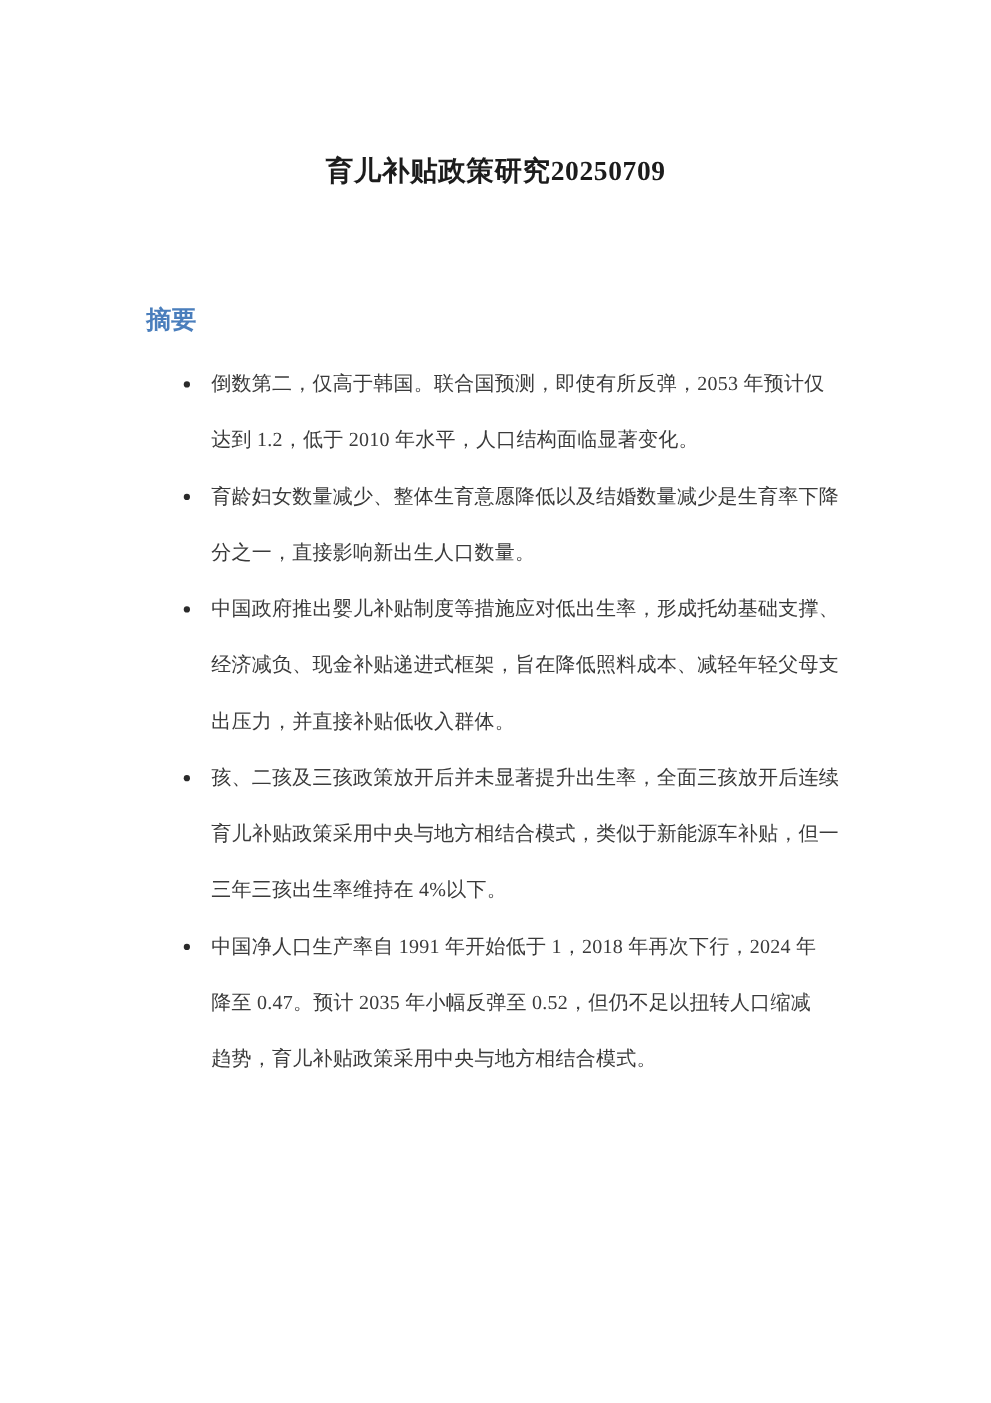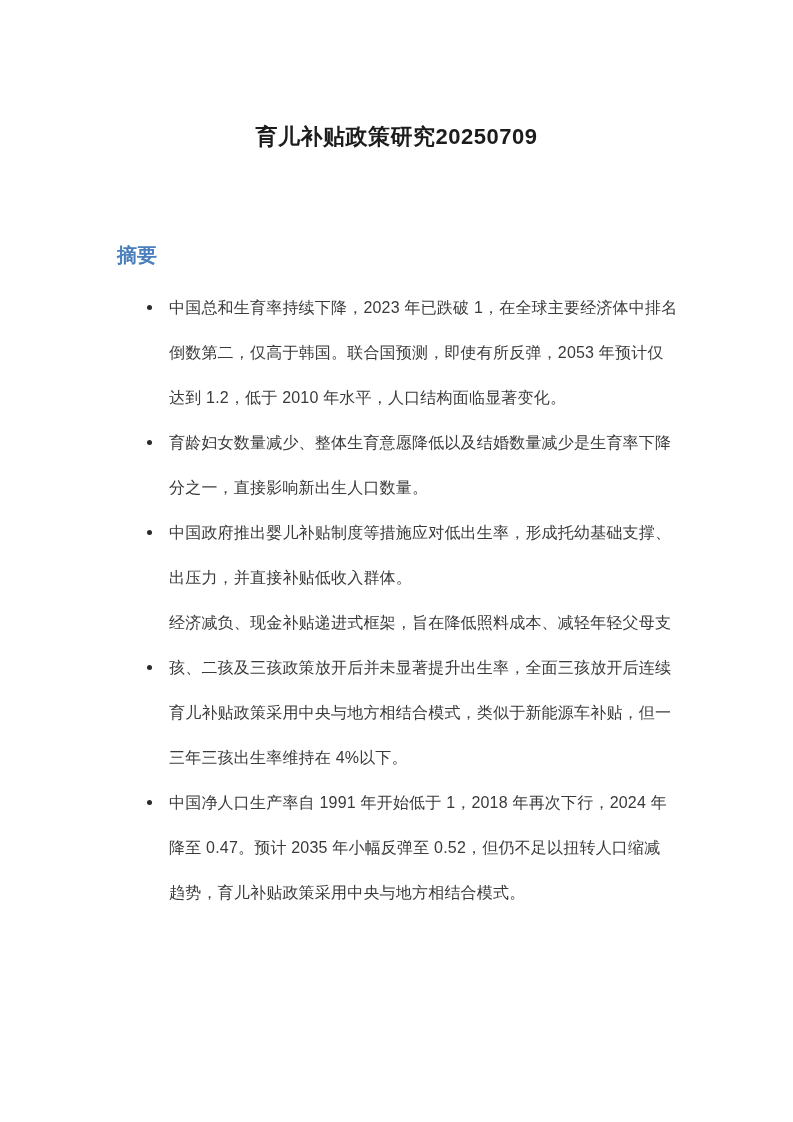--- a/index.html
+++ b/index.html
@@ -6,21 +6,21 @@
     margin: 0;
     padding: 0;
     background: #ffffff;
   }
   .page {
     position: relative;
     width: 793px;
     height: 1122px;
     background: #ffffff;
     overflow: hidden;
-    font-family: Liberation Sans, sans-serif;
+    font-family: Liberation Serif, serif;
   }
   .doc-title {
     position: absolute;
     top: 122px;
     left: 0;
     width: 793px;
     margin: 0;
     text-align: center;
     font-size: 22px;
     font-weight: 700;
@@ -86,40 +86,39 @@
 
   <h1 class="doc-title">育儿补贴政策研究20250709</h1>
 
   <h2 class="section-heading">摘要</h2>
 
   <ul class="bullet-list">
 
     <li class="bullet-item">
       <span class="dot"></span>
       <div class="lines">
-        <div class="line">中国总和生育率持续下降，2023 年已跌破 1，在全球主要经济体中排名</div>
         <div class="line">倒数第二，仅高于韩国。联合国预测，即使有所反弹，2053 年预计仅</div>
         <div class="line">达到 1.2，低于 2010 年水平，人口结构面临显著变化。</div>
       </div>
     </li>
 
     <li class="bullet-item">
       <span class="dot"></span>
       <div class="lines">
         <div class="line">育龄妇女数量减少、整体生育意愿降低以及结婚数量减少是生育率下降</div>
         <div class="line">分之一，直接影响新出生人口数量。</div>
       </div>
     </li>
 
     <li class="bullet-item">
       <span class="dot"></span>
       <div class="lines">
         <div class="line">中国政府推出婴儿补贴制度等措施应对低出生率，形成托幼基础支撑、</div>
+        <div class="line">经济减负、现金补贴递进式框架，旨在降低照料成本、减轻年轻父母支</div>
         <div class="line">出压力，并直接补贴低收入群体。</div>
-        <div class="line">经济减负、现金补贴递进式框架，旨在降低照料成本、减轻年轻父母支</div>
       </div>
     </li>
 
     <li class="bullet-item">
       <span class="dot"></span>
       <div class="lines">
         <div class="line">孩、二孩及三孩政策放开后并未显著提升出生率，全面三孩放开后连续</div>
         <div class="line">育儿补贴政策采用中央与地方相结合模式，类似于新能源车补贴，但一</div>
         <div class="line">三年三孩出生率维持在 4%以下。</div>
       </div>

